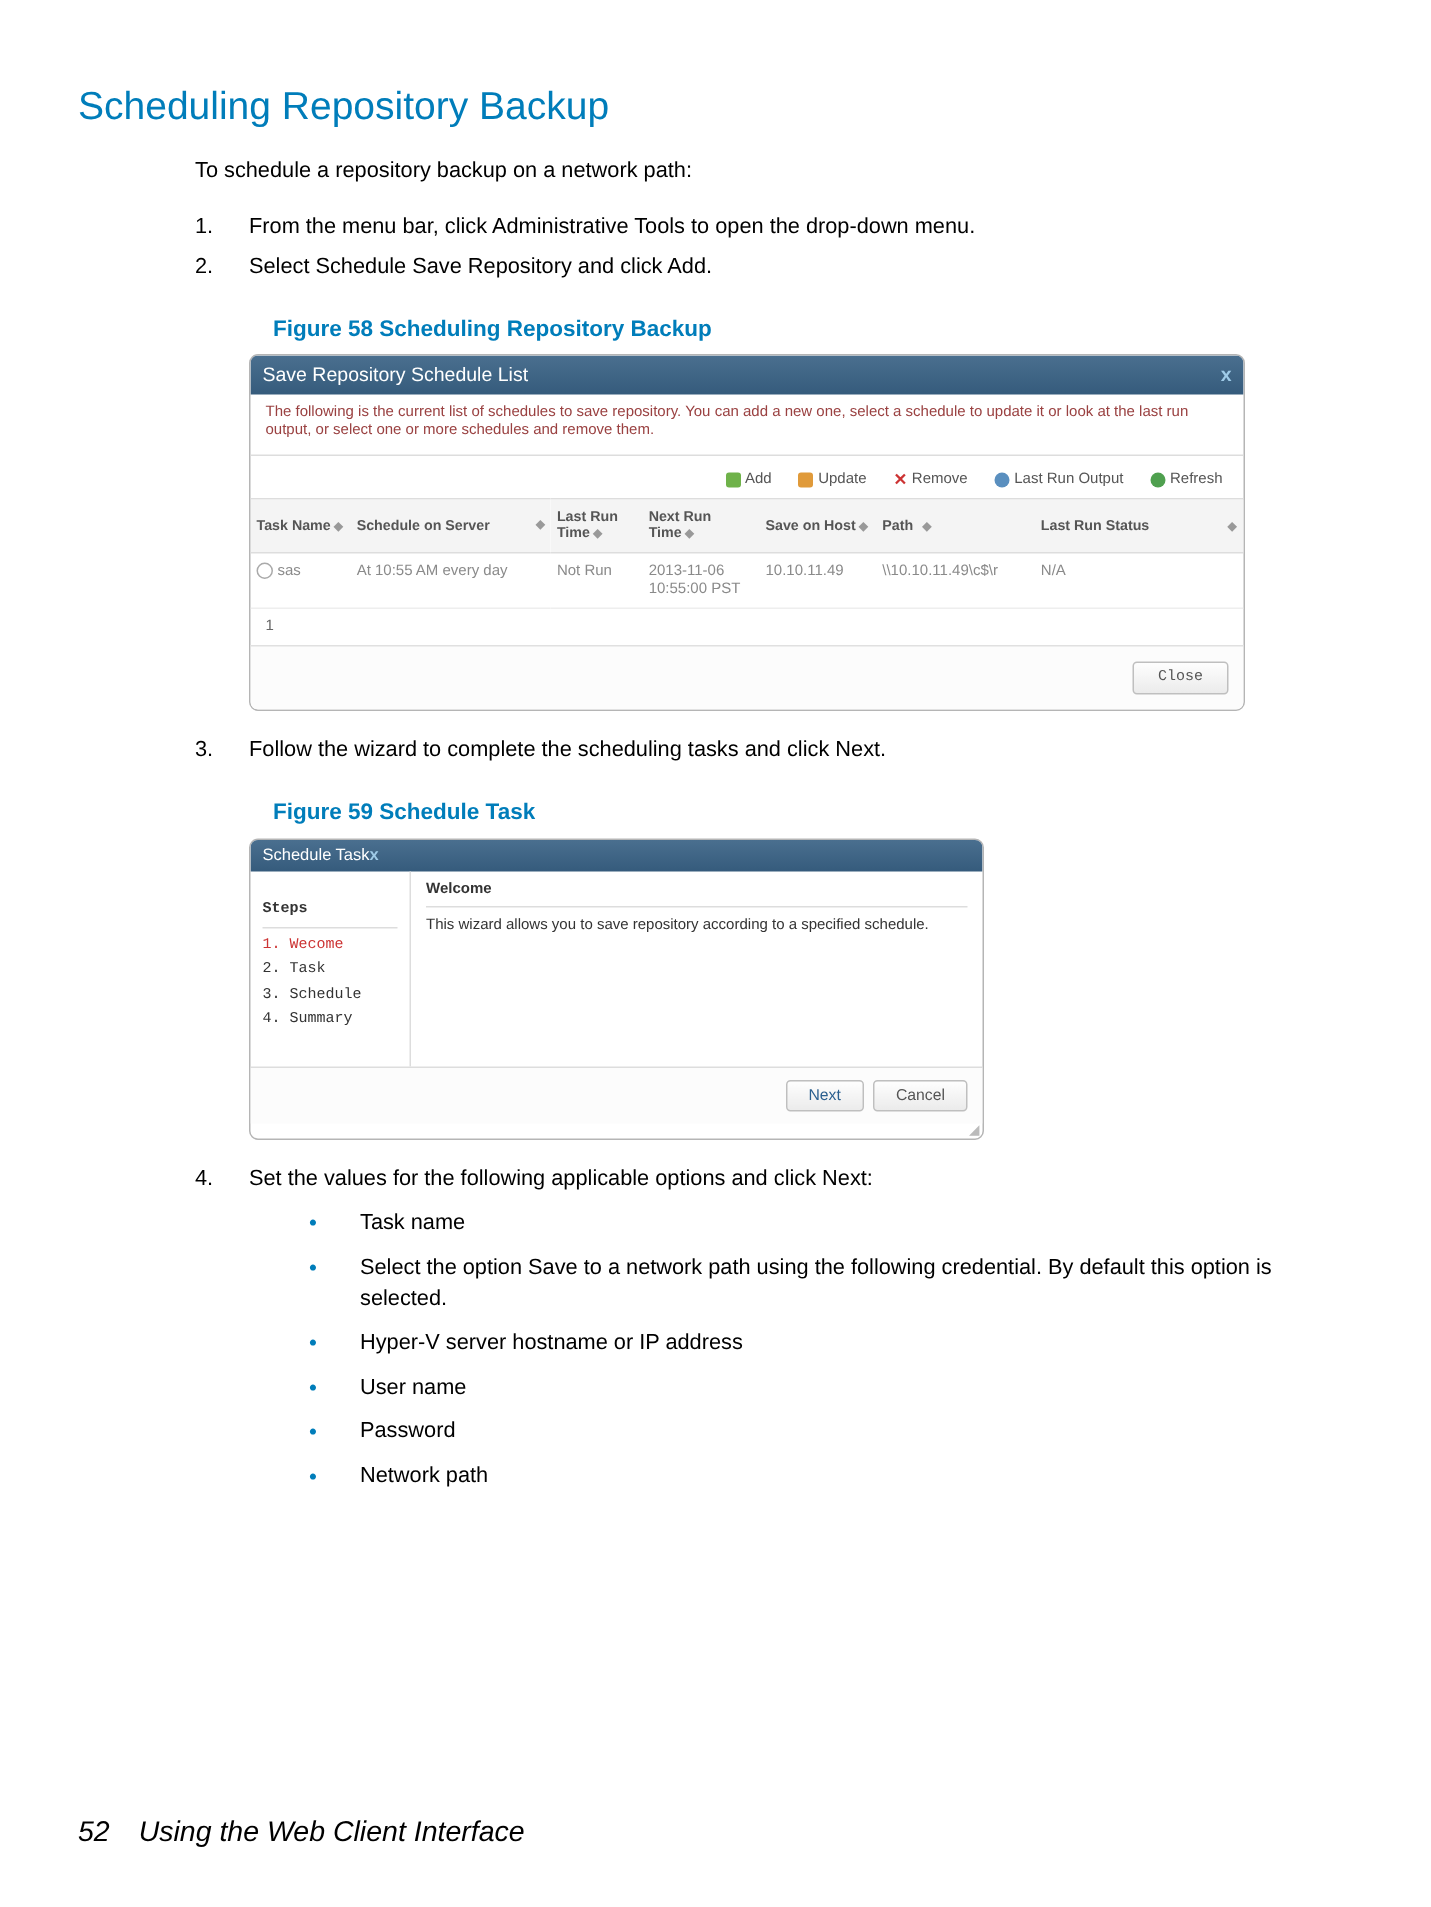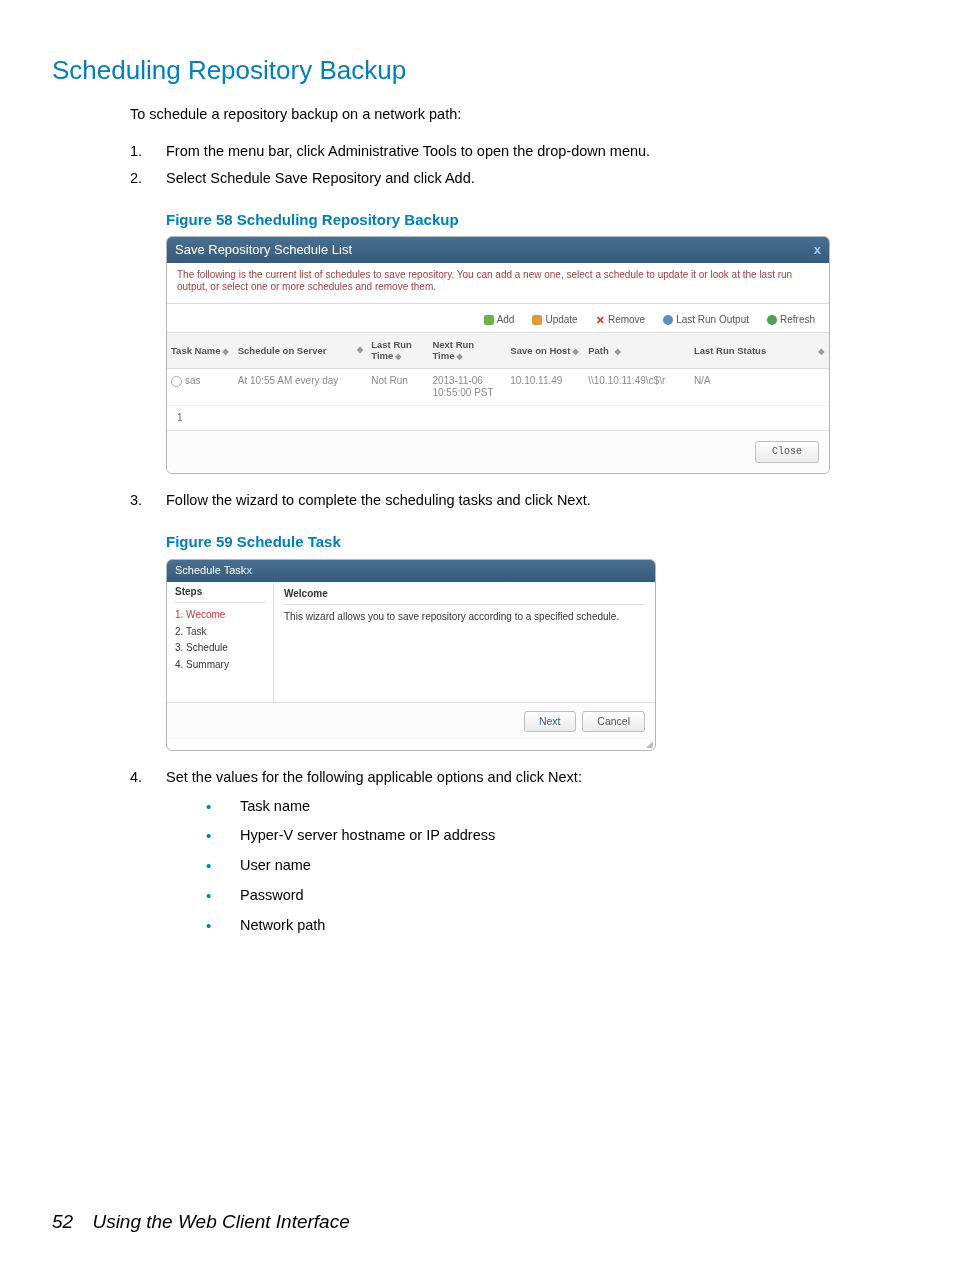--- a/index.html
+++ b/index.html
@@ -35,21 +35,21 @@
     width: 36px;
     flex-shrink: 0;
   }
   .ol > li > .body {
     flex: 1;
   }
   .fig-caption {
     color: #007dba;
     font-weight: 600;
     font-size: 15px;
-    margin: 20px 0 6px 0;
+    margin: 20px 0 6px 16px;
   }
   .figure-box {
     margin-bottom: 10px;
   }
 
   
   .dlg58 {
     width: 662px;
     border: 1px solid #b5b5b5;
     border-radius: 6px;
@@ -168,21 +168,22 @@
     padding: 4px 8px;
     display: flex;
     justify-content: flex-start;
     align-items: center;
   }
   .dlg59 .titlebar .xbtn { color:#9fcbe8; font-weight:bold; }
   .dlg59 .wizard-body { display:flex; min-height:120px; border-bottom:1px solid #ddd; }
   .dlg59 .steps-col {
     width: 90px;
     border-right: 1px solid #ddd;
-    padding: 4px 8px;
+    padding: 20px 8px;
+    font-family: Liberation Mono, monospace;
   }
   .dlg59 .steps-col .hdr {
     font-weight:600;
     color:#333;
     margin-bottom:6px;
     border-bottom:1px solid #ddd;
     padding-bottom:4px;
   }
   .dlg59 .steps-col .step { margin:4px 0; color:#333; }
   .dlg59 .steps-col .step.active { color:#c33; }
@@ -385,20 +386,25 @@
 
   <li>
     <div class="num">4.</div>
     <div class="body">
       <span>Set the values for the following applicable options and click Next:</span>
       <ul class="bullets">
         <li>
             <span>Task name</span>
           </li>
         <li>
+            <span>
+          <span>Select the option </span><b>Save to a network path using the following credential</b><span>. By default this option is selected.</span>
+        </span>
+          </li>
+        <li>
             <span>Hyper-V server hostname or IP address</span>
           </li>
         <li>
             <span>User name</span>
           </li>
         <li>
             <span>Password</span>
           </li>
         <li>
             <span>Network path</span>

